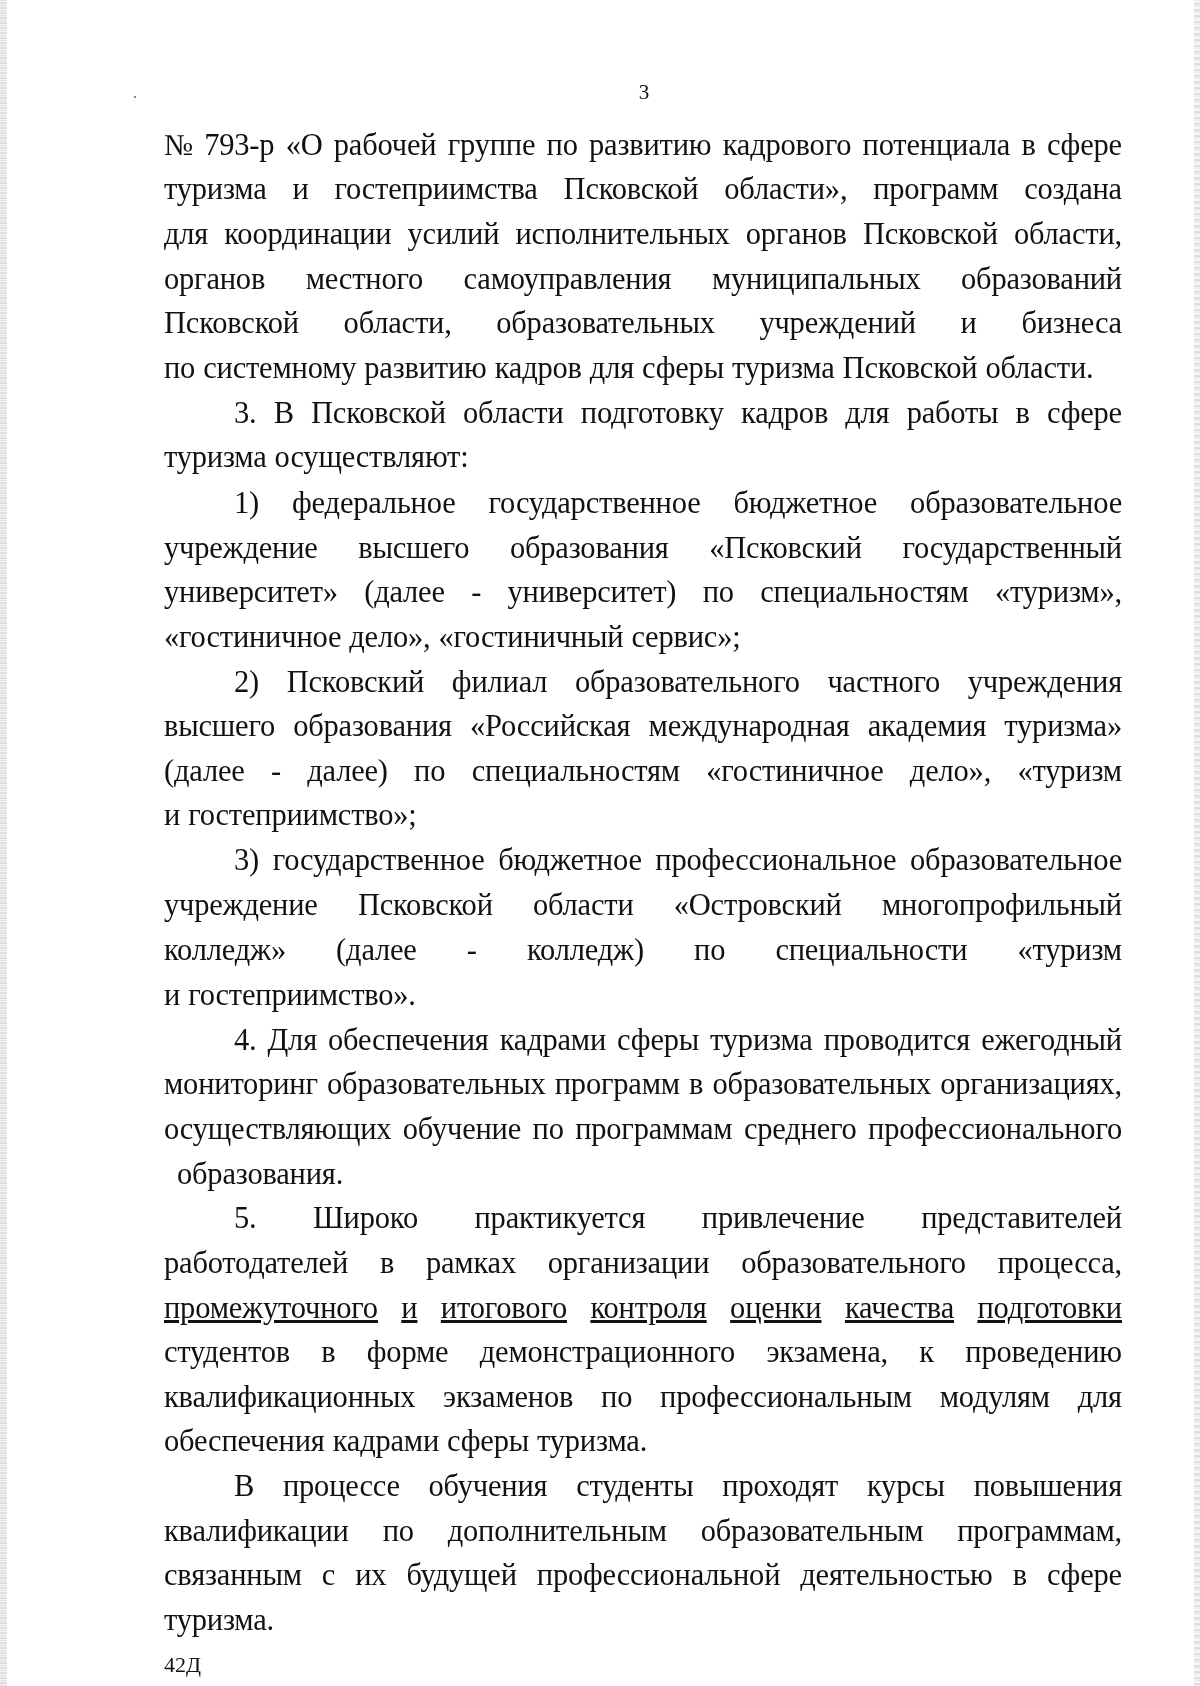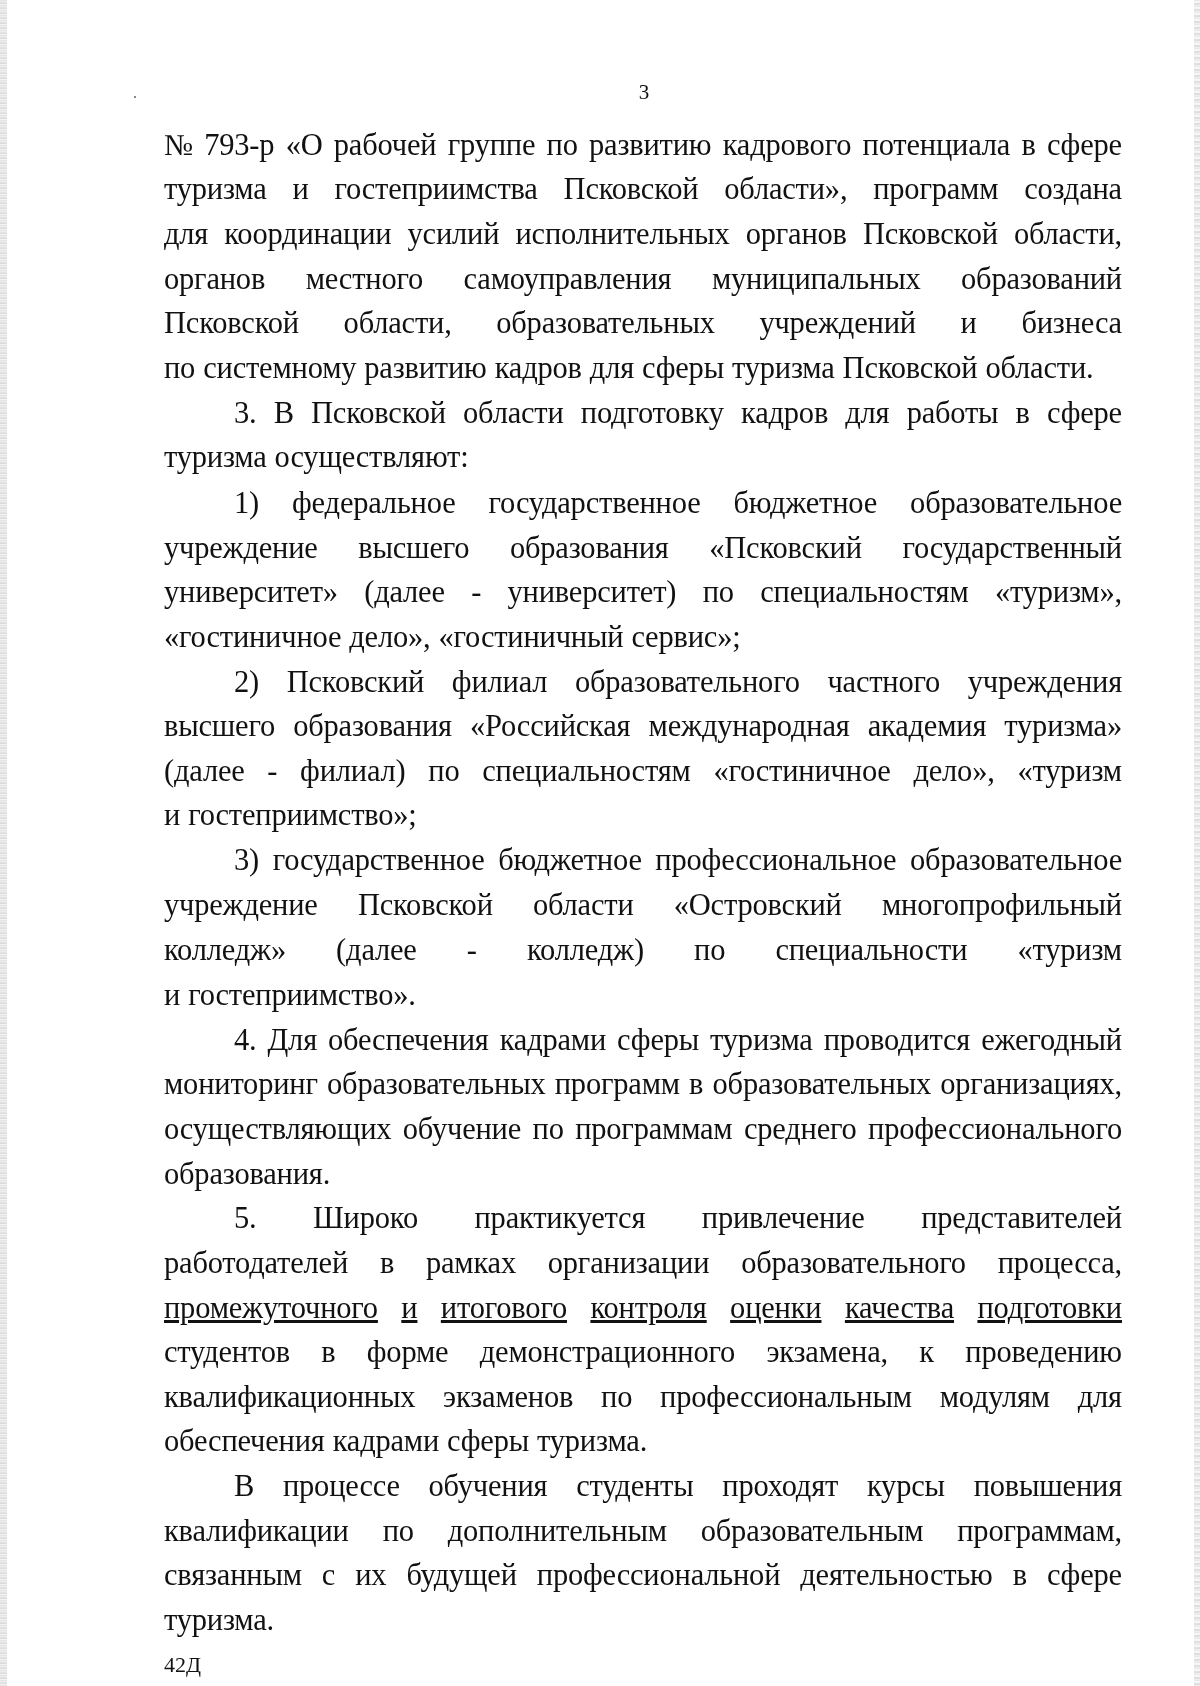--- a/index.html
+++ b/index.html
@@ -185,21 +185,21 @@
       <span class="w">высшего</span>
       <span class="w">образования</span>
       <span class="w">«Российская</span>
       <span class="w">международная</span>
       <span class="w">академия</span>
       <span class="w">туризма»</span>
     </div>
     <div class="line" style="top: 753px;">
       <span class="w">(далее</span>
       <span class="w">-</span>
-      <span class="w">филиал)</span>
+      <span class="w">далее)</span>
       <span class="w">по</span>
       <span class="w">специальностям</span>
       <span class="w">«гостиничное</span>
       <span class="w">дело»,</span>
       <span class="w">«туризм</span>
     </div>
     <div class="line last" style="top: 797px;">
       <span class="w">и</span>
       <span class="w">гостеприимство»;</span>
     </div>
@@ -249,21 +249,21 @@
       <span class="w">организациях,</span>
     </div>
     <div class="line" style="top: 1111px;">
       <span class="w">осуществляющих</span>
       <span class="w">обучение</span>
       <span class="w">по</span>
       <span class="w">программам</span>
       <span class="w">среднего</span>
       <span class="w">профессионального</span>
     </div>
-    <div class="line last" style="top: 1156px;">
+    <div class="line last" style="top: 1156px; margin-left: 13px;">
       <span class="w">образования.</span>
     </div>
     <div class="line indent" style="top: 1200px;">
       <span class="w">5.</span>
       <span class="w">Широко</span>
       <span class="w">практикуется</span>
       <span class="w">привлечение</span>
       <span class="w">представителей</span>
     </div>
     <div class="line" style="top: 1245px;">

